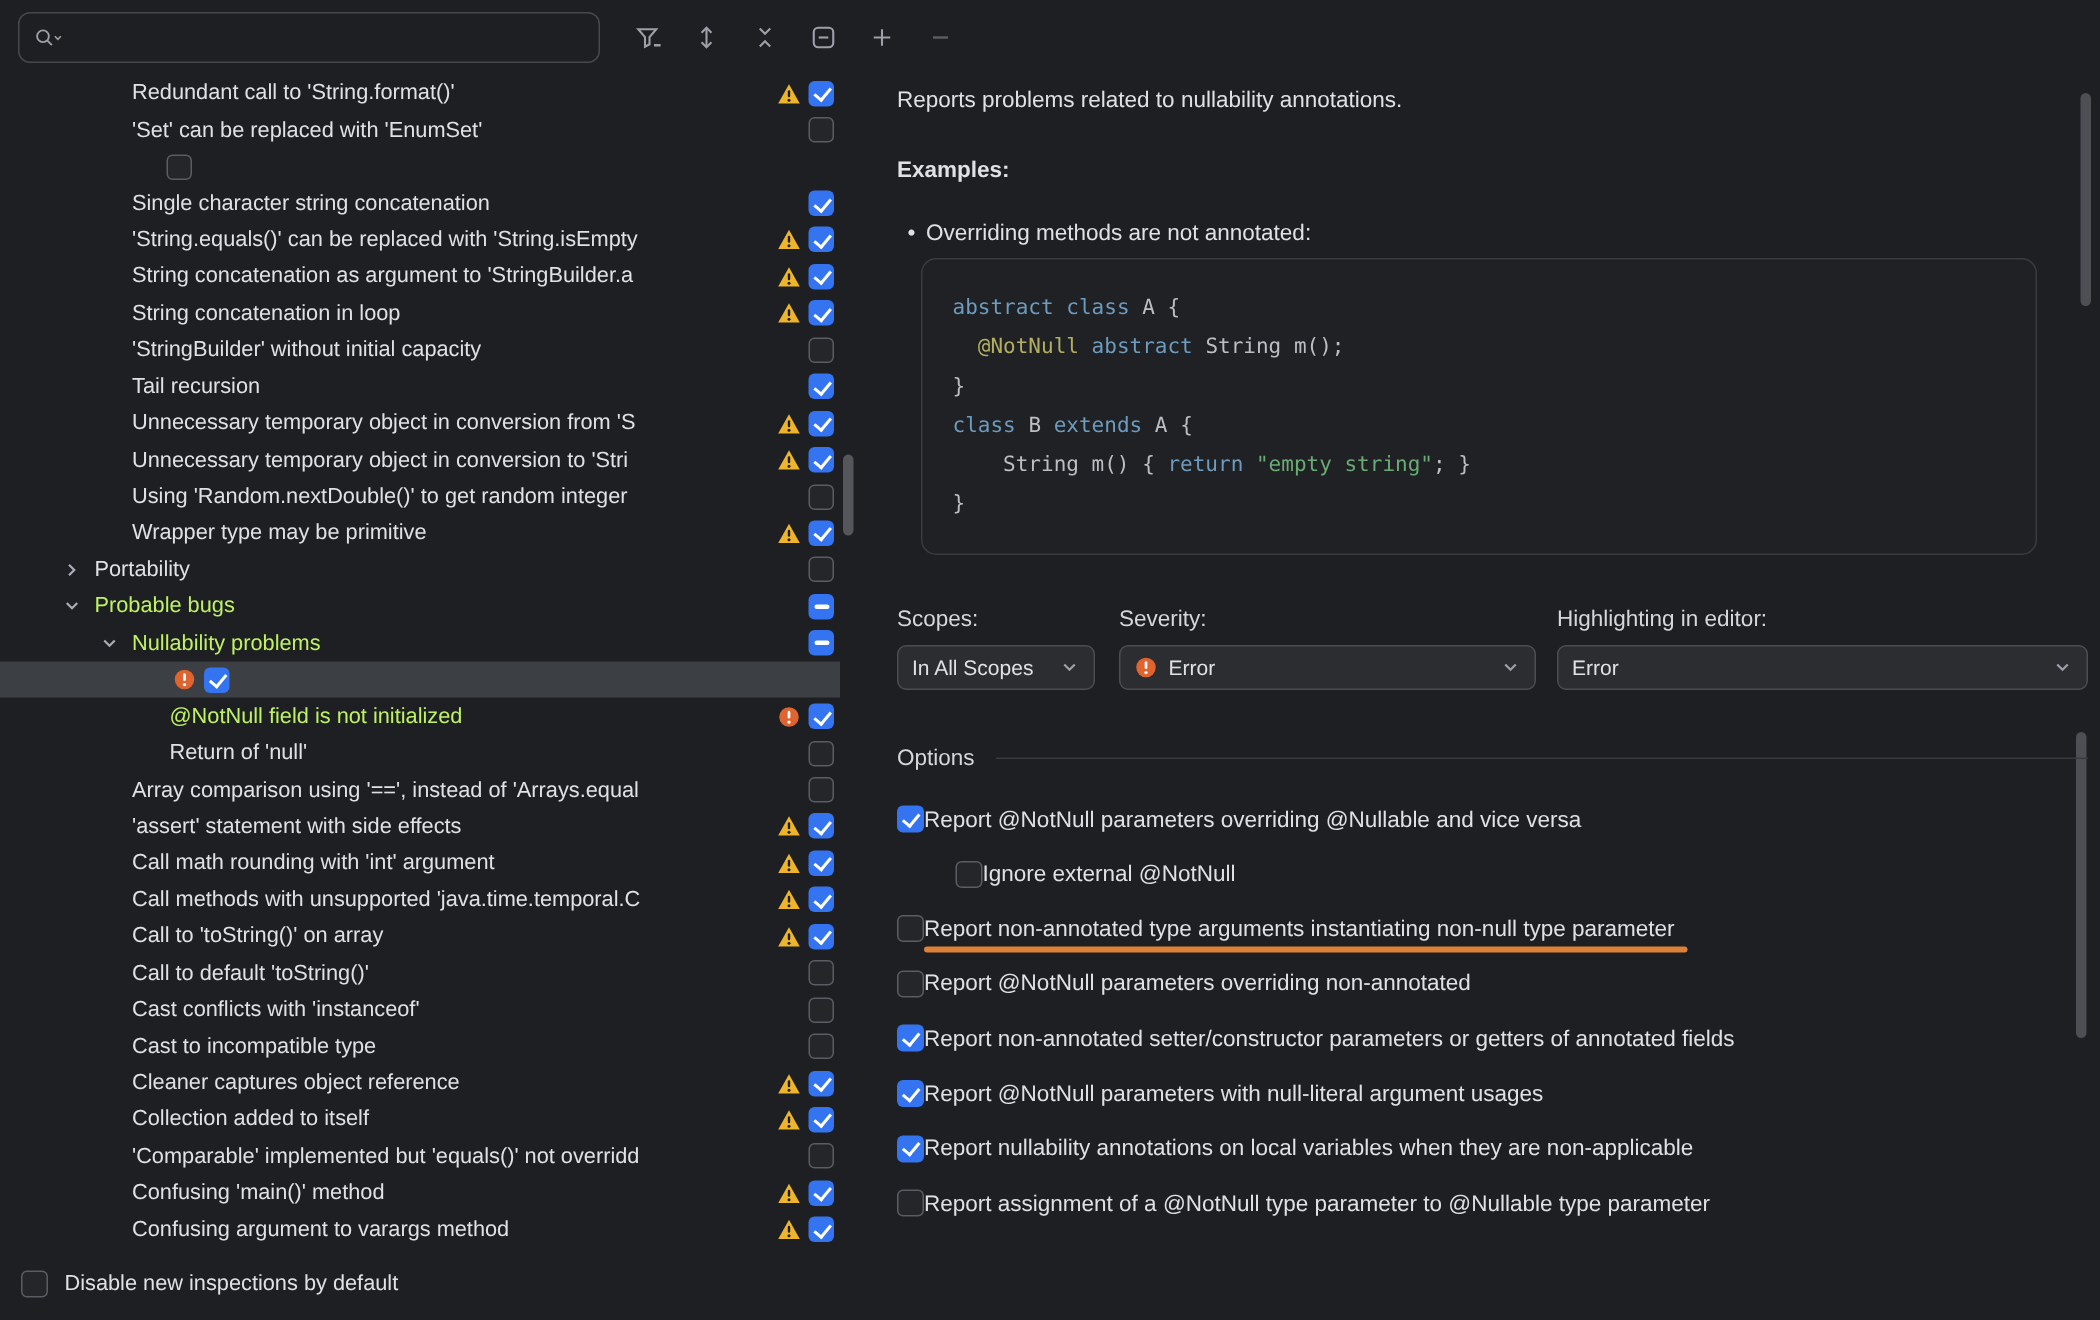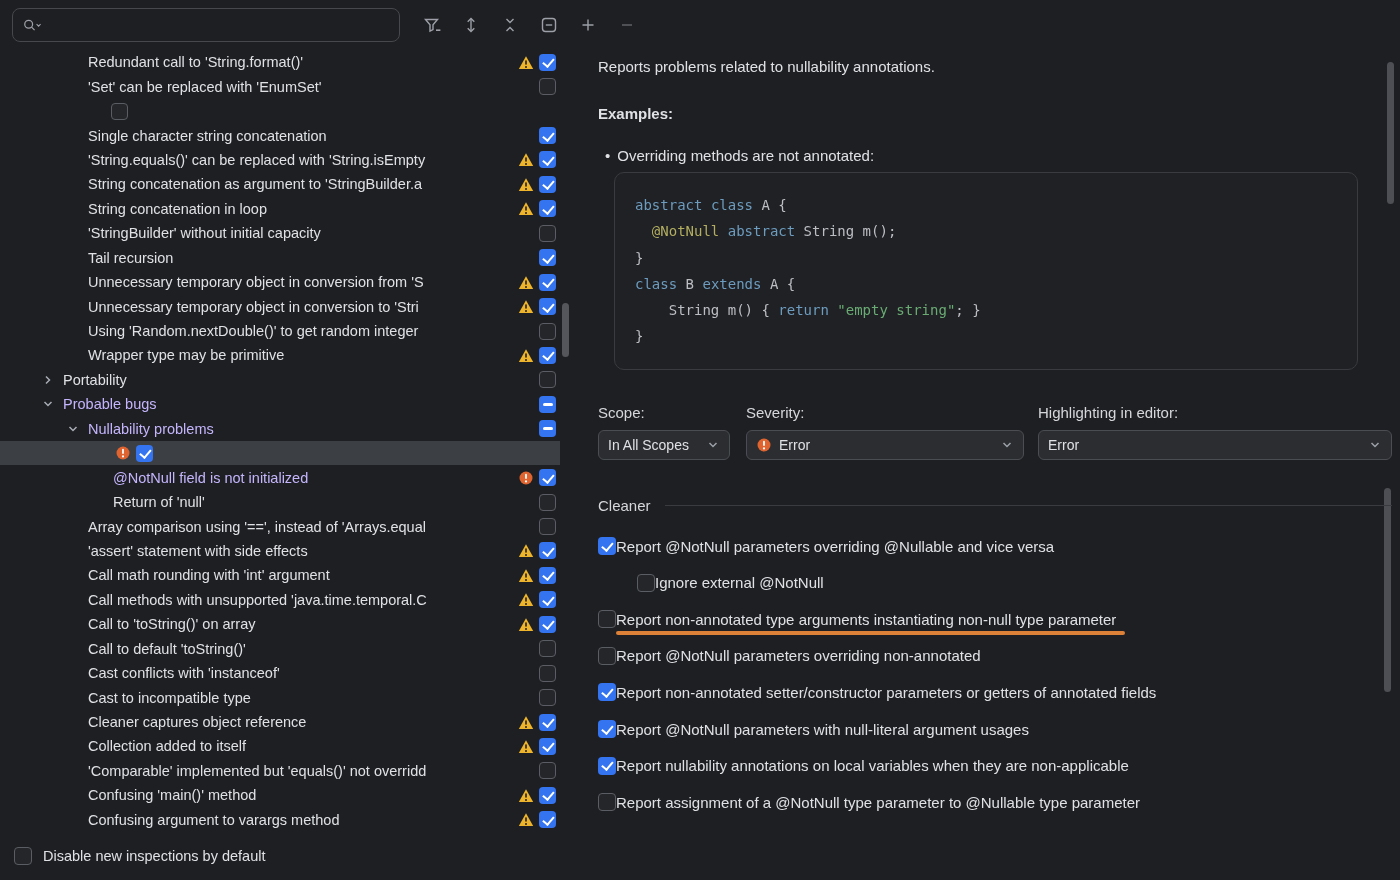--- a/index.html
+++ b/index.html
@@ -13,21 +13,21 @@
   .tb-icons{display:flex;align-items:center;gap:19px;margin-left:22px}
   .tb-icon{width:20px;height:20px;display:flex;align-items:center;justify-content:center;cursor:pointer}
 
   
   .tree{position:absolute;top:50px;left:0;width:576px;height:782px;overflow:hidden}
   .tree-row{height:24.45px;display:flex;align-items:center;width:560px;padding-right:4px;cursor:pointer}
   .tree-row.selected{background:#3c3f44}
   .indent{flex:none;height:1px}
   .chev{width:25px;flex:none;display:flex;align-items:center;padding-left:3px}
   .tree-label{flex:1;font-size:14.5px;white-space:nowrap;overflow:hidden;color:#dfe1e5}
-  .tree-label.modified{color:#c4b5fd}
+  .tree-label.modified{color:#bef264}
   .row-icon{width:20px;flex:none;display:flex;align-items:center;justify-content:center}
   .cb{width:17px;height:17px;border-radius:4px;flex:none;position:relative;cursor:pointer}
   .cb.unchecked{border:1px solid #5a5d63;background:#25262a}
   .cb.checked,.cb.partial{background:#3574f0}
   .cb.checked::after{content:"";position:absolute;left:5.5px;top:2.5px;width:4.5px;height:9px;border:solid #fff;border-width:0 2px 2px 0;transform:rotate(40deg)}
   .cb.partial::after{content:"";position:absolute;left:3.5px;top:7px;width:10px;height:3px;border-radius:1.5px;background:#fff}
   .tree-row .cb{margin-left:3px}
 
   
   .bottom-bar{position:absolute;left:0;top:832px;right:824px;height:48px;display:flex;align-items:center;padding-left:14px;gap:11px}
@@ -482,21 +482,21 @@
       <div class="code-line"><span class="tok-kw">abstract</span><span> </span><span class="tok-kw">class</span><span> A {</span></div>
       <div class="code-line"><span>  </span><span class="tok-ann">@NotNull</span><span> </span><span class="tok-kw">abstract</span><span> String m();</span></div>
       <div class="code-line"><span>}</span></div>
       <div class="code-line"><span class="tok-kw">class</span><span> B </span><span class="tok-kw">extends</span><span> A {</span></div>
       <div class="code-line"><span>    String m() { </span><span class="tok-kw">return</span><span> </span><span class="tok-str">"empty string"</span><span>; }</span></div>
       <div class="code-line"><span>}</span></div>
     </div>
 
   <div class="params-row">
     <div class="param-col col-scope">
-      <label>Scope:</label>
+      <label>Scopes:</label>
       <div class="dropdown">
         <span class="dd-value">In All Scopes</span>
         <svg width="14" height="14" viewBox="0 0 14 14" fill="none" stroke="#9da0a8" stroke-width="1.5">
             <path d="M3.5 5l3.5 3.5L10.5 5"></path>
           </svg>
       </div>
     </div>
     <div class="param-col col-severity">
       <label>Severity:</label>
       <div class="dropdown">
@@ -516,21 +516,21 @@
       <div class="dropdown">
         <span class="dd-value">Error</span>
         <svg width="14" height="14" viewBox="0 0 14 14" fill="none" stroke="#9da0a8" stroke-width="1.5">
             <path d="M3.5 5l3.5 3.5L10.5 5"></path>
           </svg>
       </div>
     </div>
   </div>
 
   <div class="options-header">
-    <span class="options-title">Cleaner</span>
+    <span class="options-title">Options</span>
     <span class="options-rule"></span>
   </div>
   <div class="options-list">
       <div class="opt-row">
         <span class="cb opt-cb checked"></span>
         <span class="opt-label">Report @NotNull parameters overriding @Nullable and vice versa</span>
       </div>
       <div class="opt-row indented">
         <span class="cb opt-cb unchecked"></span>
         <span class="opt-label">Ignore external @NotNull</span>

